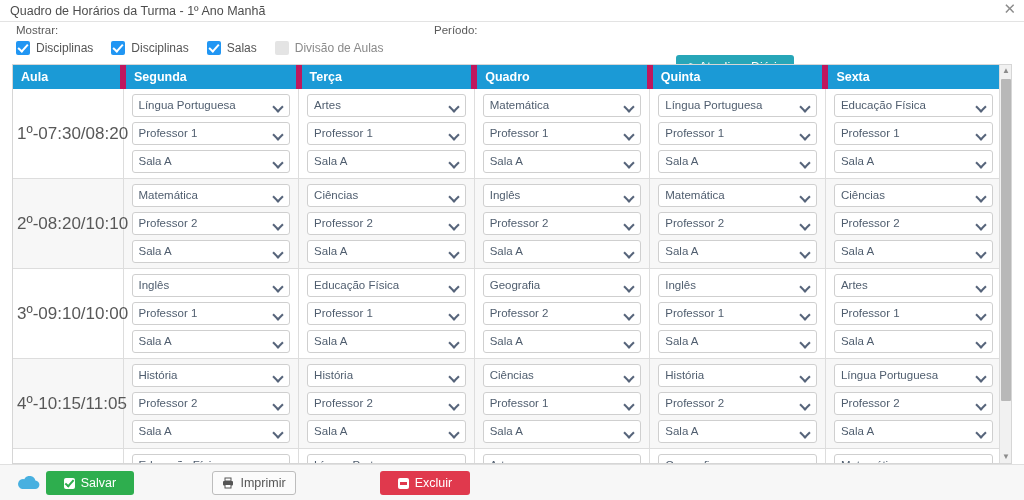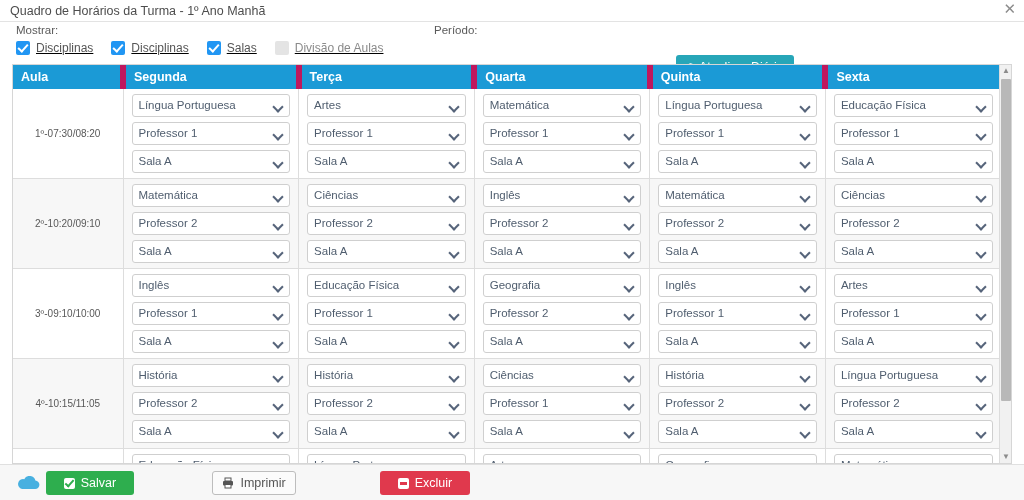--- a/index.html
+++ b/index.html
@@ -53,21 +53,20 @@
     line-height: 13px;
   }
   .show-group {
     position: absolute;
     left: 16px; top: 2px;
   }
   .chk-row {
     display: flex;
     align-items: center;
     margin-top: 4px;
-    text-decoration: underline;
   }
   .chk-item {
     display: flex;
     align-items: center;
     margin-right: 18px;
   }
   .chk {
     width: 14px; height: 14px;
     border-radius: 2px;
     background: #2196f3;
@@ -196,21 +195,21 @@
     border-right: 1px solid #dddddd;
     border-bottom: 1px solid #dddddd;
     padding: 5px 8px;
     vertical-align: middle;
     background: #ffffff;
   }
   table.sched tr.alt td { background: #f7f7f7; }
   table.sched td:last-child { border-right: none; }
 
   .aula-cell {
-    font-size: 10px;
+    font-size: 17px;
     color: #585858;
     text-align: center;
     padding: 0 4px !important;
     white-space: nowrap;
   }
 
   .sel {
     position: relative;
     width: 100%;
     height: 23px;
@@ -387,21 +386,21 @@
           <col class="c-day">
           <col class="c-day">
           <col class="c-day">
           <col class="c-day">
       </colgroup>
       <thead>
         <tr>
           <th>Aula</th>
           <th>Segunda</th>
           <th>Terça</th>
-          <th>Quarta</th>
+          <th>Quadro</th>
           <th>Quinta</th>
           <th>Sexta</th>
         </tr>
       </thead>
       <tbody id="tbody">
           <tr>
             <td class="aula-cell">1º-07:30/08:20</td>
             <td>
               <div class="sel">Língua Portuguesa</div>
               <div class="sel">Professor 1</div>
@@ -422,21 +421,21 @@
               <div class="sel">Professor 1</div>
               <div class="sel">Sala A</div>
             </td>
             <td>
               <div class="sel">Educação Física</div>
               <div class="sel">Professor 1</div>
               <div class="sel">Sala A</div>
             </td>
           </tr>
           <tr class="alt">
-            <td class="aula-cell">2º-10:20/09:10</td>
+            <td class="aula-cell">2º-08:20/10:10</td>
             <td>
               <div class="sel">Matemática</div>
               <div class="sel">Professor 2</div>
               <div class="sel">Sala A</div>
             </td>
             <td>
               <div class="sel">Ciências</div>
               <div class="sel">Professor 2</div>
               <div class="sel">Sala A</div>
             </td>

